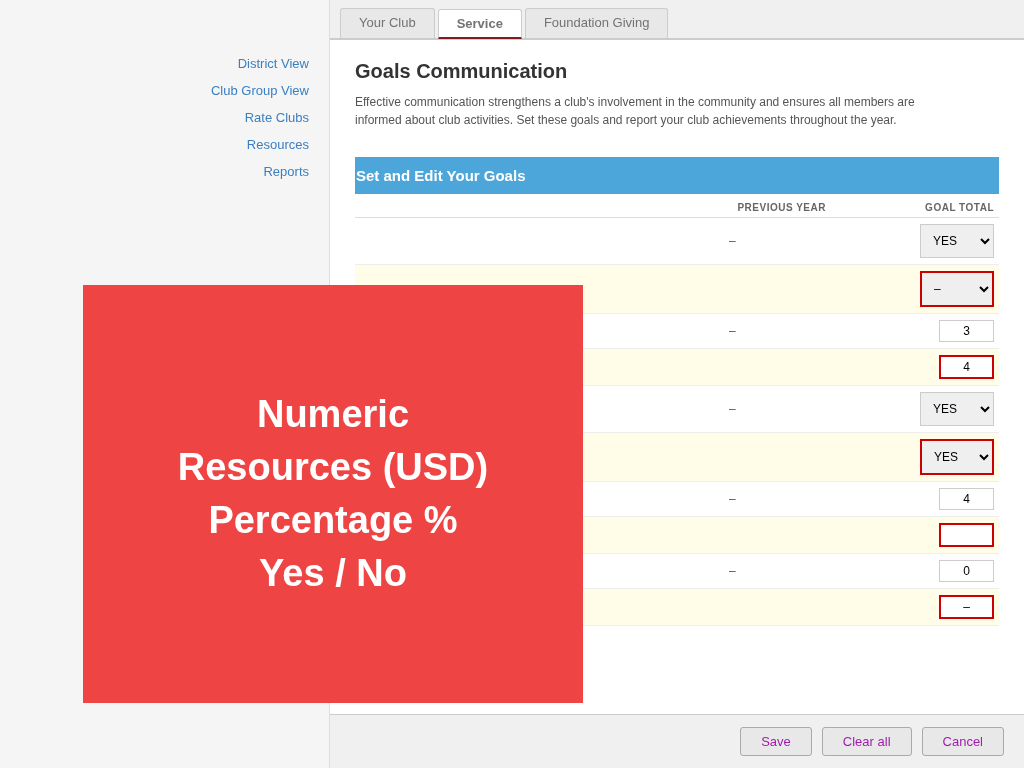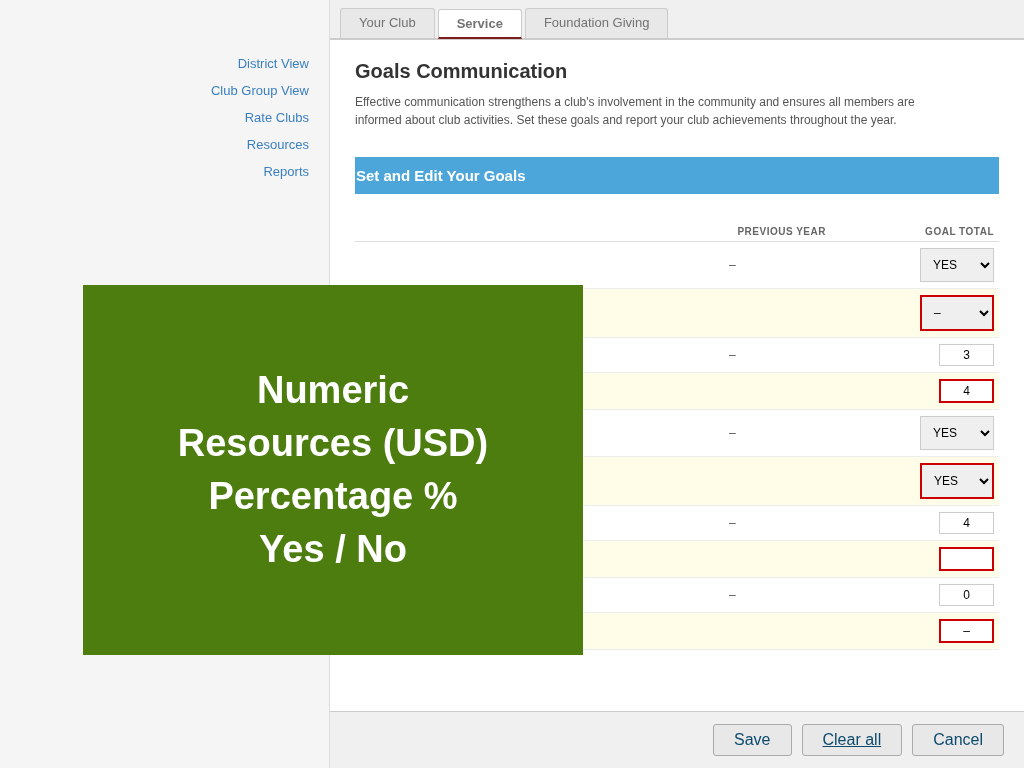--- a/index.html
+++ b/index.html
@@ -91,21 +91,20 @@
       font-weight: bold;
       padding: 10px 1px;
       margin-bottom: 0;
     }
 
     
     .goals-table {
       width: 100%;
       border-collapse: collapse;
       font-size: 12px;
-      margin-top: 24px;
     }
     .goals-table th {
       text-align: right;
       font-size: 10px;
       font-weight: bold;
       color: #666;
       padding: 8px 5px 4px 5px;
       border-bottom: 1px solid #ddd;
       text-transform: uppercase;
       letter-spacing: 0.5px;
@@ -158,46 +157,45 @@
       width: 694px;
       background: #f0f0f0;
       border-top: 1px solid #ccc;
       padding: 12px 20px;
       display: flex;
       justify-content: flex-end;
       gap: 10px;
     }
     .btn {
       padding: 6px 20px;
-      font-size: 16px;
+      font-size: 13px;
       border: 1px solid #aaa;
       border-radius: 3px;
       cursor: pointer;
       background: #e8e8e8;
-      color: #0c4a6e;
+      color: #a21caf;
     }
     .btn-save {
       background: #e8e8e8;
     }
     .btn-clearall {
       background: #e8e8e8;
-      text-decoration: underline;
     }
     .btn-cancel {
       background: #e8e8e8;
     }
 
     
     .overlay-box {
       position: absolute;
       left: 83px;
       top: 285px;
       width: 500px;
-      height: 370px;
-      background: #4d7c0f;
+      height: 418px;
+      background: #ef4444;
       display: flex;
       align-items: center;
       justify-content: center;
       z-index: 10;
     }
     .overlay-text {
       color: #fff;
       font-size: 38px;
       font-weight: bold;
       text-align: center;

